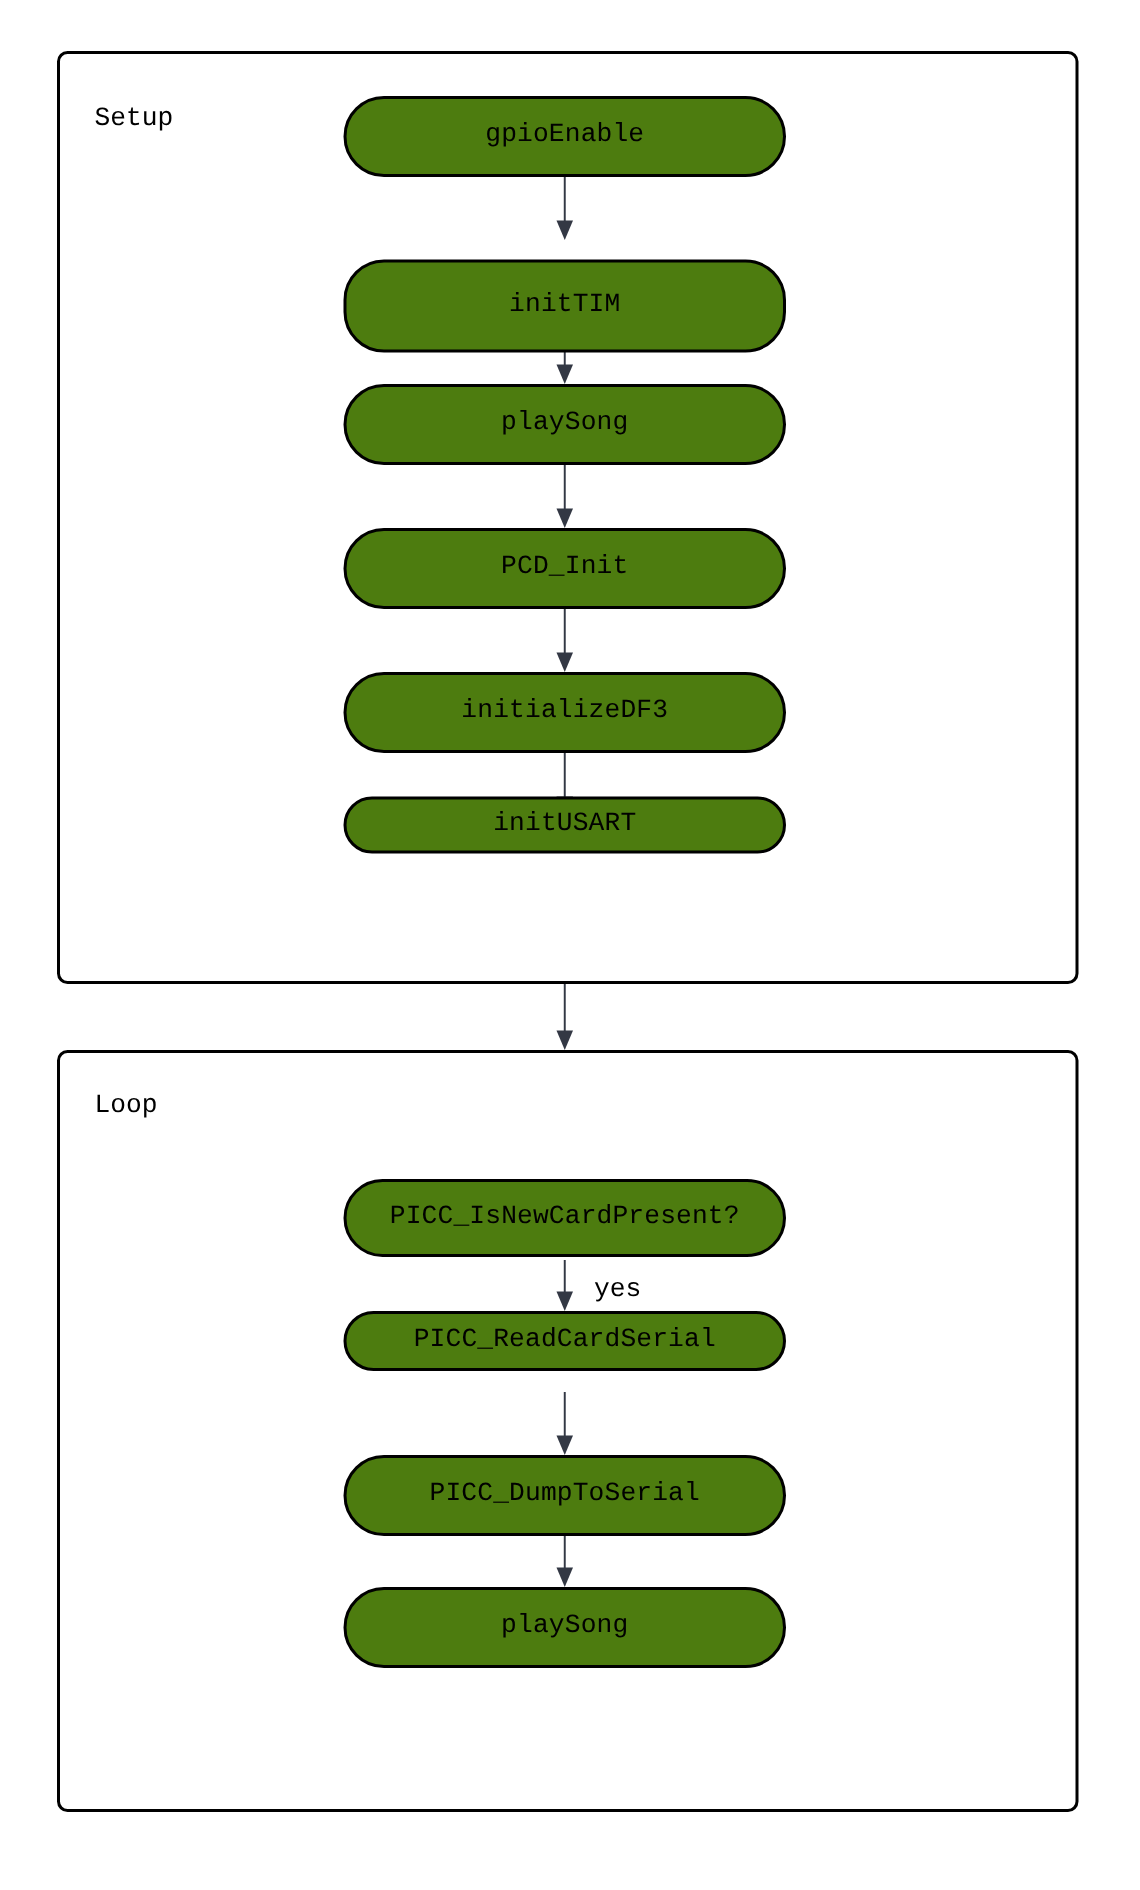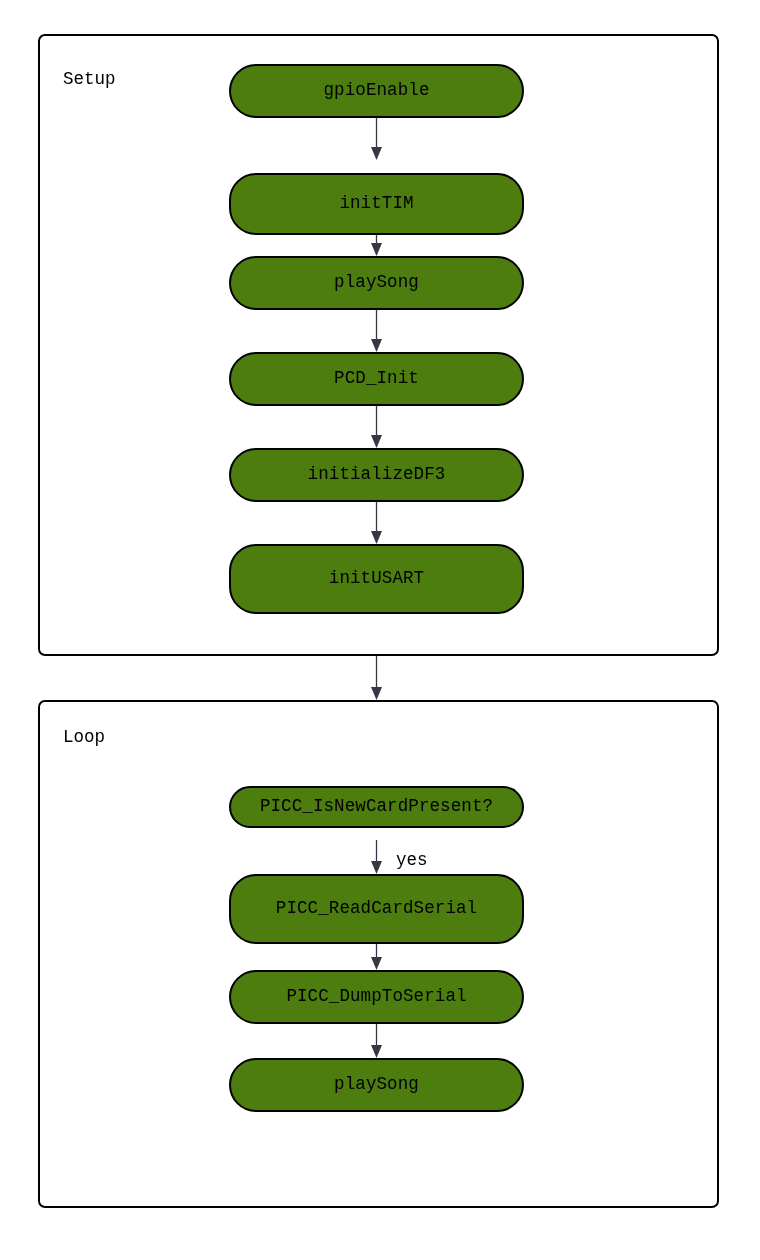--- a/index.html
+++ b/index.html
@@ -137,27 +137,27 @@
   </div>
   <div class="node" id="n-initSPI" style="left: 229px; top: 256px; width: 295px; height: 54px; border-radius: 27px; border-color: rgb(0, 0, 0);">
     <span class="node-label">playSong</span>
   </div>
   <div class="node" id="n-PCD_Init" style="left: 229px; top: 352px; width: 295px; height: 54px; border-radius: 27px; border-color: rgb(0, 0, 0);">
     <span class="node-label">PCD_Init</span>
   </div>
   <div class="node" id="n-initializeDF3" style="left: 229px; top: 448px; width: 295px; height: 54px; border-radius: 27px; border-color: rgb(0, 0, 0);">
     <span class="node-label">initializeDF3</span>
   </div>
-  <div class="node" id="n-initUSART" style="left: 229px; top: 544px; width: 295px; height: 70px; border-radius: 27px; border-color: rgb(0, 0, 0);">
+  <div class="node" id="n-initUSART" style="left: 229px; top: 531px; width: 295px; height: 38px; border-radius: 27px; border-color: rgb(0, 0, 0);">
     <span class="node-label">initUSART</span>
   </div>
-  <div class="node" id="n-PICC_IsNewCardPresent" style="left: 229px; top: 786px; width: 295px; height: 42px; border-radius: 27px; border-color: rgb(0, 0, 0);">
+  <div class="node" id="n-PICC_IsNewCardPresent" style="left: 229px; top: 786px; width: 295px; height: 52px; border-radius: 27px; border-color: rgb(0, 0, 0);">
     <span class="node-label">PICC_IsNewCardPresent?</span>
   </div>
-  <div class="node" id="n-PICC_ReadCardSerial" style="left: 229px; top: 874px; width: 295px; height: 70px; border-radius: 27px; border-color: rgb(0, 0, 0);">
+  <div class="node" id="n-PICC_ReadCardSerial" style="left: 229px; top: 874px; width: 295px; height: 40px; border-radius: 27px; border-color: rgb(0, 0, 0);">
     <span class="node-label">PICC_ReadCardSerial</span>
   </div>
   <div class="node" id="n-PICC_DumpToSerial" style="left: 229px; top: 970px; width: 295px; height: 54px; border-radius: 27px; border-color: rgb(0, 0, 0);">
     <span class="node-label">PICC_DumpToSerial</span>
   </div>
   <div class="node" id="n-playSong" style="left: 229px; top: 1058px; width: 295px; height: 54px; border-radius: 27px; border-color: rgb(0, 0, 0);">
     <span class="node-label">playSong</span>
   </div>
 
   <div class="edge-label" id="el-e7" style="left: 396px; top: 852px; color: rgb(0, 0, 0);">yes</div>

